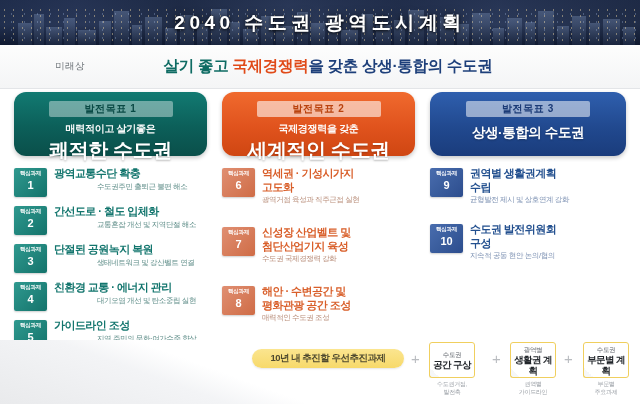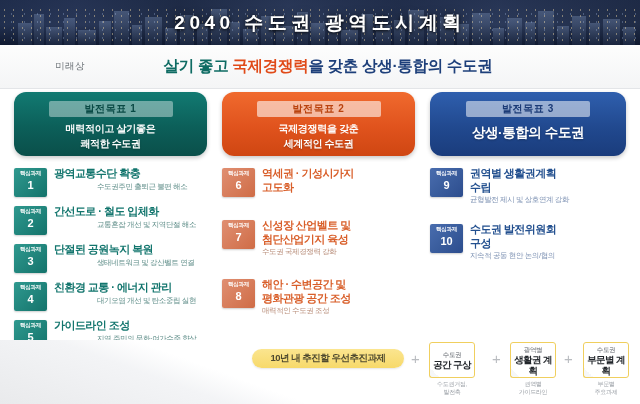--- a/index.html
+++ b/index.html
@@ -109,21 +109,21 @@
     border-radius: 2px;
     font-size: 10px; font-weight: bold;
     line-height: 16px;
     letter-spacing: .6px;
   }
   .g1 .goal-tag { background: rgba(255,255,255,.40); color: #0a4a45; }
   .g2 .goal-tag { background: rgba(255,255,255,.58); color: #b9420e; }
   .g3 .goal-tag { background: rgba(255,255,255,.52); color: #1b3a76; }
 
   .goal-sub  { margin-top: 5px; font-size: 10px; font-weight: bold; letter-spacing: -.3px; opacity: .97; }
-  .goal-main { margin-top: 1px; font-size: 10px; font-weight: bold; letter-spacing: -.4px; text-shadow: 0 1px 2px rgba(0,0,0,.25); }
+  .goal-main { margin-top: 1px; font-size: 20px; font-weight: bold; letter-spacing: -.4px; text-shadow: 0 1px 2px rgba(0,0,0,.25); }
   .goal-main.two-line { font-size: 13.5px; line-height: 15px; margin-top: 0; }
 
   
   .col { position: absolute; top: 166px; }
   .col1 { left: 14px;  width: 200px; }
   .col2 { left: 222px; width: 200px; }
   .col3 { left: 430px; width: 200px; }
 
   .task { display: flex; align-items: flex-start; margin-bottom: 7px; }
 
@@ -364,20 +364,21 @@
 
   <div class="col col2">
     <div class="task t-orange">
       <div class="task-badge b-orange">
         <div class="badge-lbl">핵심과제</div>
         <div class="badge-num">6</div>
       </div>
       <div class="task-body">
         <div class="task-title">역세권 · 기성시가지
 고도화</div>
+        <div class="task-desc">광역거점 육성과 직주근접 실현</div>
       </div>
     </div>
     <div class="task t-orange" style="margin-top:21px;">
       <div class="task-badge b-orange">
         <div class="badge-lbl">핵심과제</div>
         <div class="badge-num">7</div>
       </div>
       <div class="task-body">
         <div class="task-title">신성장 산업벨트 및
 첨단산업기지 육성</div>

